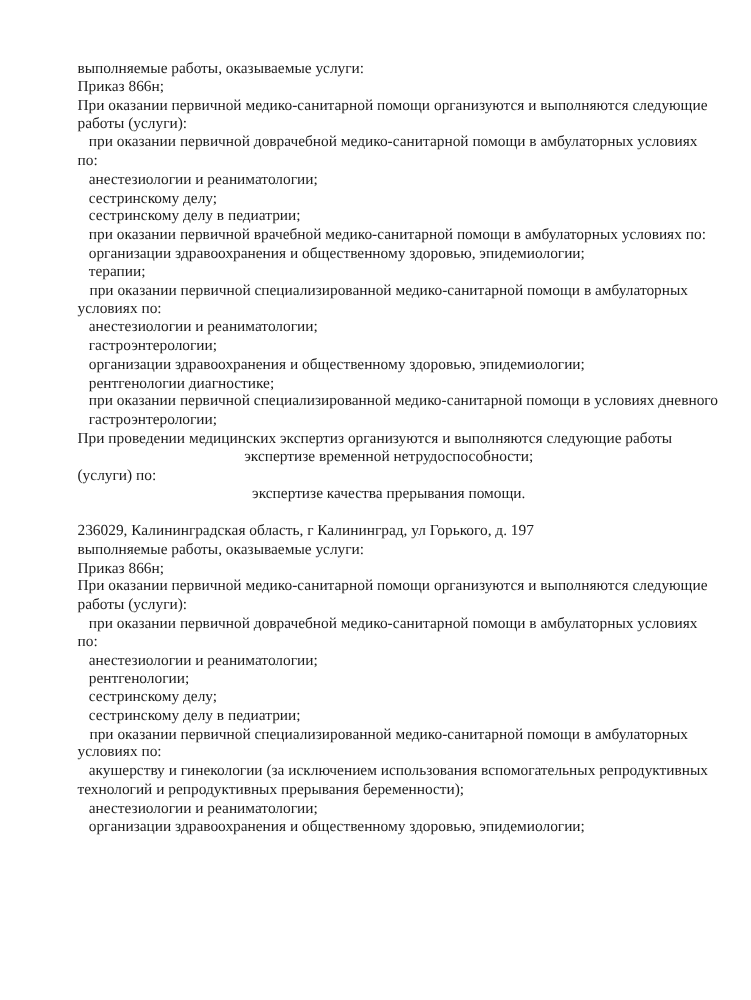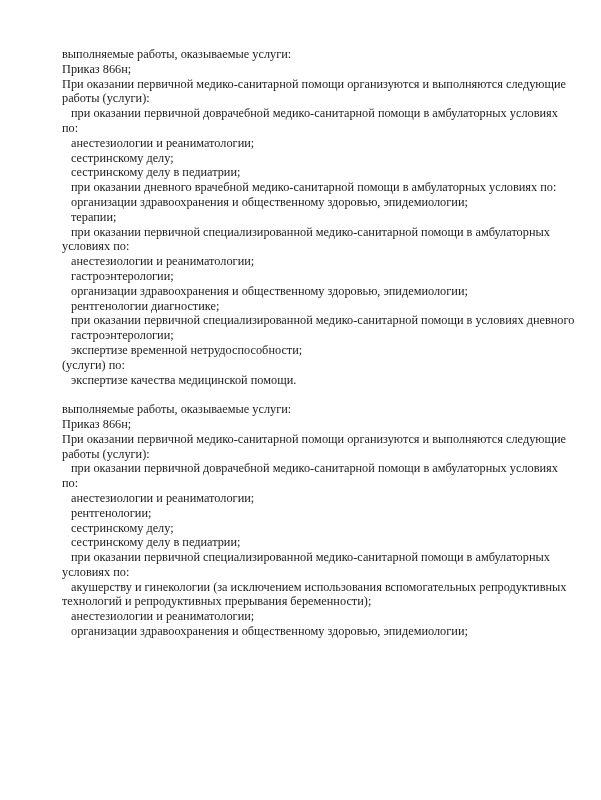--- a/index.html
+++ b/index.html
@@ -23,54 +23,56 @@
     line-height: 14.8px;
     color: #1c1c1c;
   }
   .section + .section {
     margin-top: 14.8px; 
   }
   .line {
     white-space: nowrap;
   }
   .indent-0 { margin-left: 0; }
-  .indent-1 { margin-left: 9px; }
+  .indent-1 { margin-left: 9px; text-align: center; }
   .indent-2 { margin-left: 9px; }
 </style>
 </head>
 <body>
 
 <div class="page">
   <div id="document-body">
       <div class="section">
         <div class="line indent-0">выполняемые работы, оказываемые услуги:</div>
         <div class="line indent-0">Приказ 866н;</div>
         <div class="line indent-0">При оказании первичной медико-санитарной помощи организуются и выполняются следующие</div>
         <div class="line indent-0">работы (услуги):</div>
         <div class="line indent-1">при оказании первичной доврачебной медико-санитарной помощи в амбулаторных условиях</div>
         <div class="line indent-0">по:</div>
         <div class="line indent-2">анестезиологии и реаниматологии;</div>
         <div class="line indent-2">сестринскому делу;</div>
         <div class="line indent-2">сестринскому делу в педиатрии;</div>
-        <div class="line indent-1">при оказании дневного врачебной медико-санитарной помощи в амбулаторных условиях по:</div>
+        <div class="line indent-1">при оказании первичной врачебной медико-санитарной помощи в амбулаторных условиях по:</div>
         <div class="line indent-2">организации здравоохранения и общественному здоровью, эпидемиологии;</div>
         <div class="line indent-2">терапии;</div>
         <div class="line indent-1">при оказании первичной специализированной медико-санитарной помощи в амбулаторных</div>
         <div class="line indent-0">условиях по:</div>
         <div class="line indent-2">анестезиологии и реаниматологии;</div>
         <div class="line indent-2">гастроэнтерологии;</div>
         <div class="line indent-2">организации здравоохранения и общественному здоровью, эпидемиологии;</div>
         <div class="line indent-2">рентгенологии диагностике;</div>
         <div class="line indent-1">при оказании первичной специализированной медико-санитарной помощи в условиях дневного</div>
         <div class="line indent-2">гастроэнтерологии;</div>
+        <div class="line indent-0">При проведении медицинских экспертиз организуются и выполняются следующие работы</div>
         <div class="line indent-1">экспертизе временной нетрудоспособности;</div>
         <div class="line indent-0">(услуги) по:</div>
-        <div class="line indent-1">экспертизе качества медицинской помощи.</div>
+        <div class="line indent-1">экспертизе качества прерывания помощи.</div>
       </div>
       <div class="section">
+        <div class="line indent-0">236029, Калининградская область, г Калининград, ул Горького, д. 197</div>
         <div class="line indent-0">выполняемые работы, оказываемые услуги:</div>
         <div class="line indent-0">Приказ 866н;</div>
         <div class="line indent-0">При оказании первичной медико-санитарной помощи организуются и выполняются следующие</div>
         <div class="line indent-0">работы (услуги):</div>
         <div class="line indent-1">при оказании первичной доврачебной медико-санитарной помощи в амбулаторных условиях</div>
         <div class="line indent-0">по:</div>
         <div class="line indent-2">анестезиологии и реаниматологии;</div>
         <div class="line indent-2">рентгенологии;</div>
         <div class="line indent-2">сестринскому делу;</div>
         <div class="line indent-2">сестринскому делу в педиатрии;</div>

